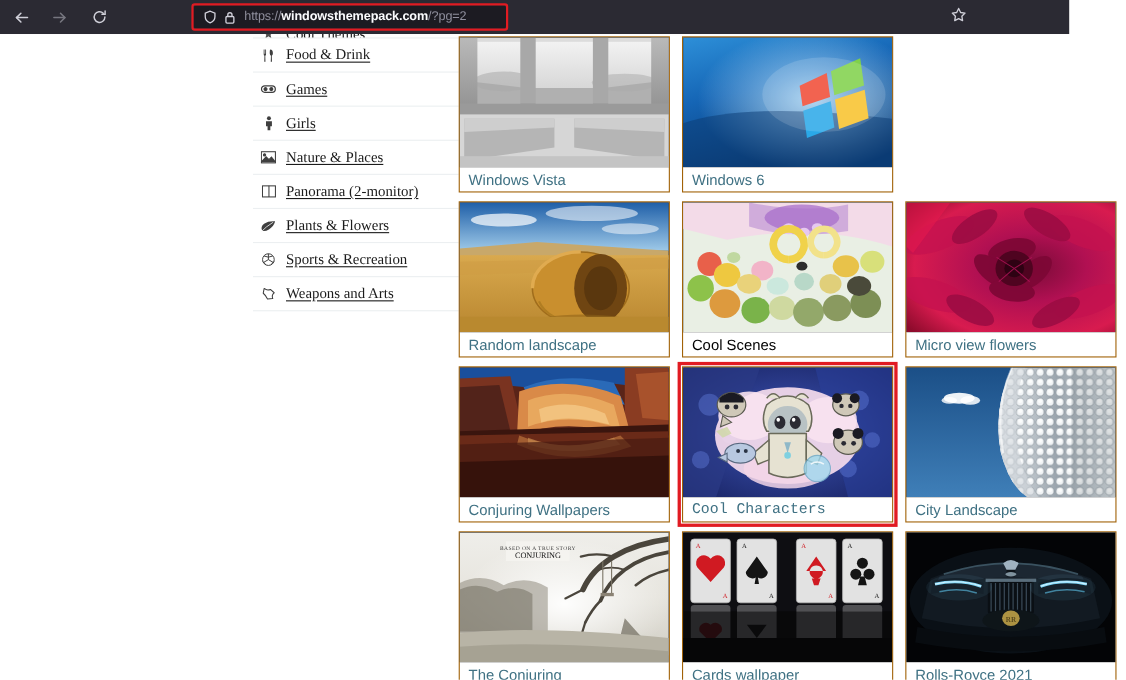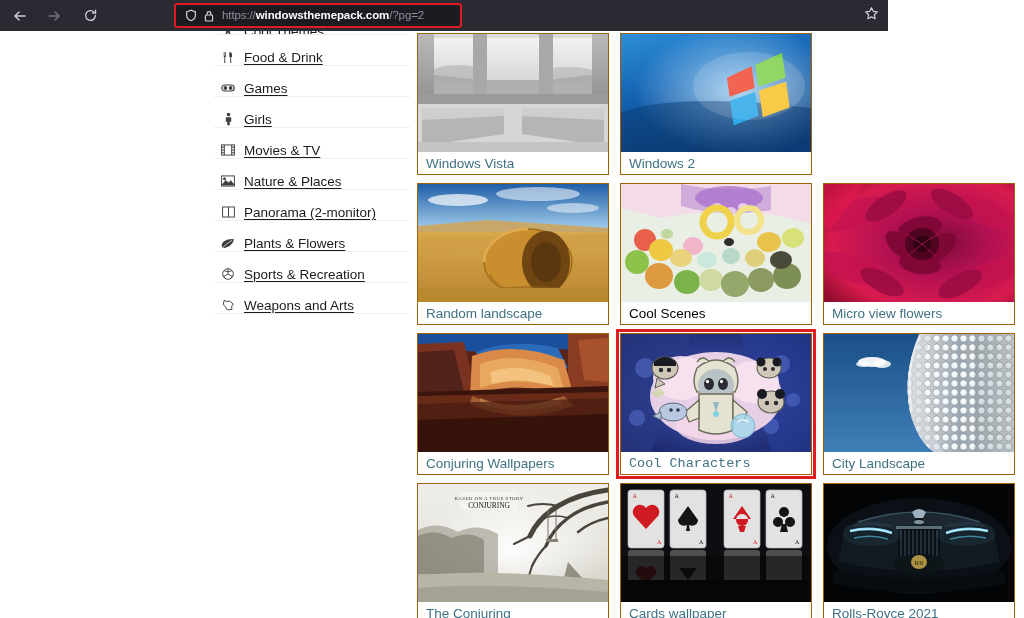--- a/index.html
+++ b/index.html
@@ -6,21 +6,21 @@
   html, body {
     width: 1024px; height: 618px;
     overflow: hidden;
     background: #ffffff;
     font-family: "Liberation Sans", sans-serif;
   }
 
   
   #browser-chrome {
     position: absolute; left: 0; top: 0;
-    width: 888px; height: 31px;
+    width: 972px; height: 31px;
     background: #2b2a33;
     display: flex; align-items: center;
   }
   .nav-btn {
     width: 28px; height: 28px;
     display: flex; align-items: center; justify-content: center;
     border-radius: 4px;
     flex: 0 0 auto;
   }
   .nav-btn svg { display: block; }
@@ -75,27 +75,28 @@
   
   #page {
     position: absolute; left: 0; top: 31px;
     width: 1024px; height: 587px;
     background: #ffffff;
     overflow: hidden;
   }
 
   
   #sidebar {
-    position: absolute; left: 214px; top: -10px;
+    position: absolute; left: 230px; top: -10px;
     width: 196px;
+    font-family: Liberation Serif, serif;
   }
   .cat-row {
     position: relative;
     height: 31px;
-    display: flex; align-items: flex-end;
+    display: flex; align-items: center;
     border-bottom: 1px solid #eceff1;
     padding-left: 4px;
   }
   .cat-icon {
     width: 20px; height: 16px;
     flex: 0 0 auto;
     display: flex; align-items: center; justify-content: center;
     color: #4f4f4f;
     font-size: 12px;
     line-height: 1;
@@ -243,29 +244,20 @@
         <span class="cat-label">Games</span>
       </div>
       <div class="cat-row">
         <span class="cat-icon">
           <svg width="9" height="14" viewBox="0 0 10 14" fill="#3f3f3f">
             <circle cx="5" cy="2.1" r="2"></circle>
             <path d="M2 5 h6 v5 h-1.6 v4 h-2.8 v-4 h-1.6 z"></path>
           </svg>
         </span>
         <span class="cat-label">Girls</span>
-      </div>
-      <div class="cat-row">
-        <span class="cat-icon">
-          <svg width="14" height="12" viewBox="0 0 16 13" fill="none" stroke="#3f3f3f" stroke-width="1.1">
-            <rect x="0.7" y="0.7" width="14.6" height="11.6"></rect>
-            <path d="M3.8 0.7 V12.3 M12.2 0.7 V12.3 M0.7 3.3 H3.8 M0.7 6.5 H3.8 M0.7 9.7 H3.8 M12.2 3.3 H15.3 M12.2 6.5 H15.3 M12.2 9.7 H15.3"></path>
-          </svg>
-        </span>
-        <span class="cat-label">Movies &amp; TV</span>
       </div>
       <div class="cat-row">
         <span class="cat-icon">
           <svg width="14" height="12" viewBox="0 0 16 13" fill="none" stroke="#3f3f3f" stroke-width="1.1">
             <rect x="0.7" y="0.7" width="14.6" height="11.6"></rect>
             <circle cx="4" cy="4" r="1.2" fill="#3f3f3f"></circle>
             <path d="M1 11 L5.6 6 L8.6 9 L11.2 6.2 L15 11 Z" fill="#3f3f3f"></path>
           </svg>
         </span>
         <span class="cat-label">Nature &amp; Places</span>
@@ -362,21 +354,21 @@
       <path d="M0 78 Q60 58 190 74 L190 118 L0 118 Z" fill="#0a3a71" opacity=".5"></path>
       <g transform="translate(104,30) rotate(-8)">
         <path d="M0 14 L26 6 L26 28 L0 33 Z" fill="#f04a34"></path>
         <path d="M30 5 L58 -3 L58 22 L30 27 Z" fill="#7fd14a"></path>
         <path d="M0 37 L26 32 L26 56 L0 62 Z" fill="#2aa8e8"></path>
         <path d="M30 31 L58 26 L58 52 L30 58 Z" fill="#f8c22a"></path>
       </g>
       <ellipse cx="128" cy="52" rx="56" ry="34" fill="#ffffff" opacity=".14"></ellipse>
     </svg>
           </div>
-          <div class="card-label" style="color: rgb(63, 113, 131);">Windows 2</div>
+          <div class="card-label" style="color: rgb(63, 113, 131);">Windows 6</div>
         </div>
       </div>
       <div class="grid-row">
         <div class="card">
           <div class="card-thumb">
     <svg viewBox="0 0 190 118" preserveAspectRatio="none">
       <defs>
         <linearGradient id="sky1" x1="0" y1="0" x2="0" y2="1">
           <stop offset="0" stop-color="#1f5fa8"></stop>
                   <stop offset="1" stop-color="#9ec9e8"></stop>

